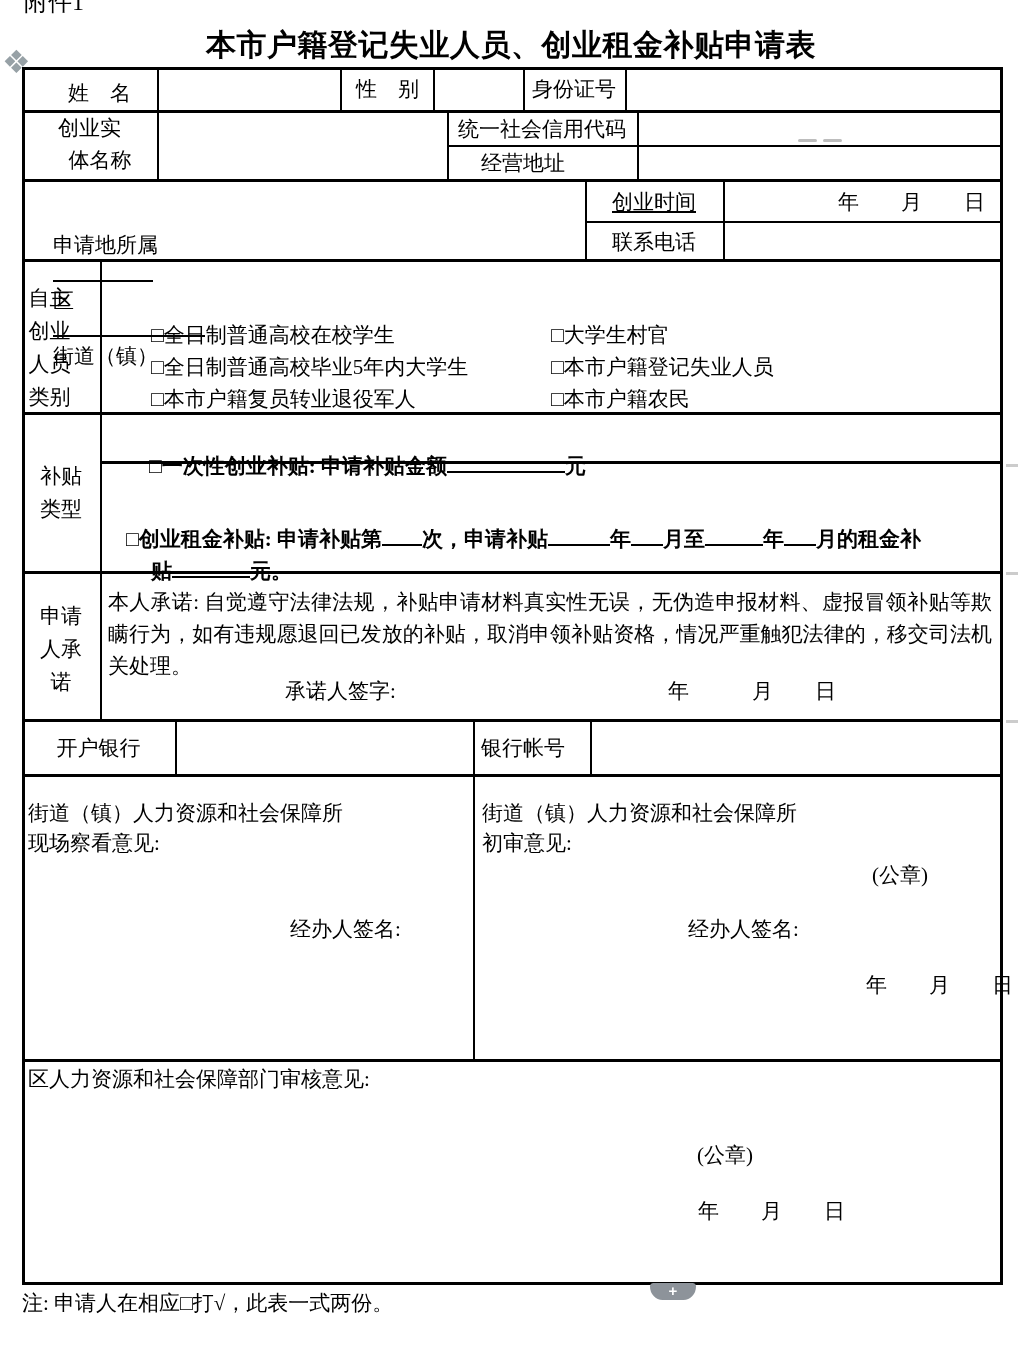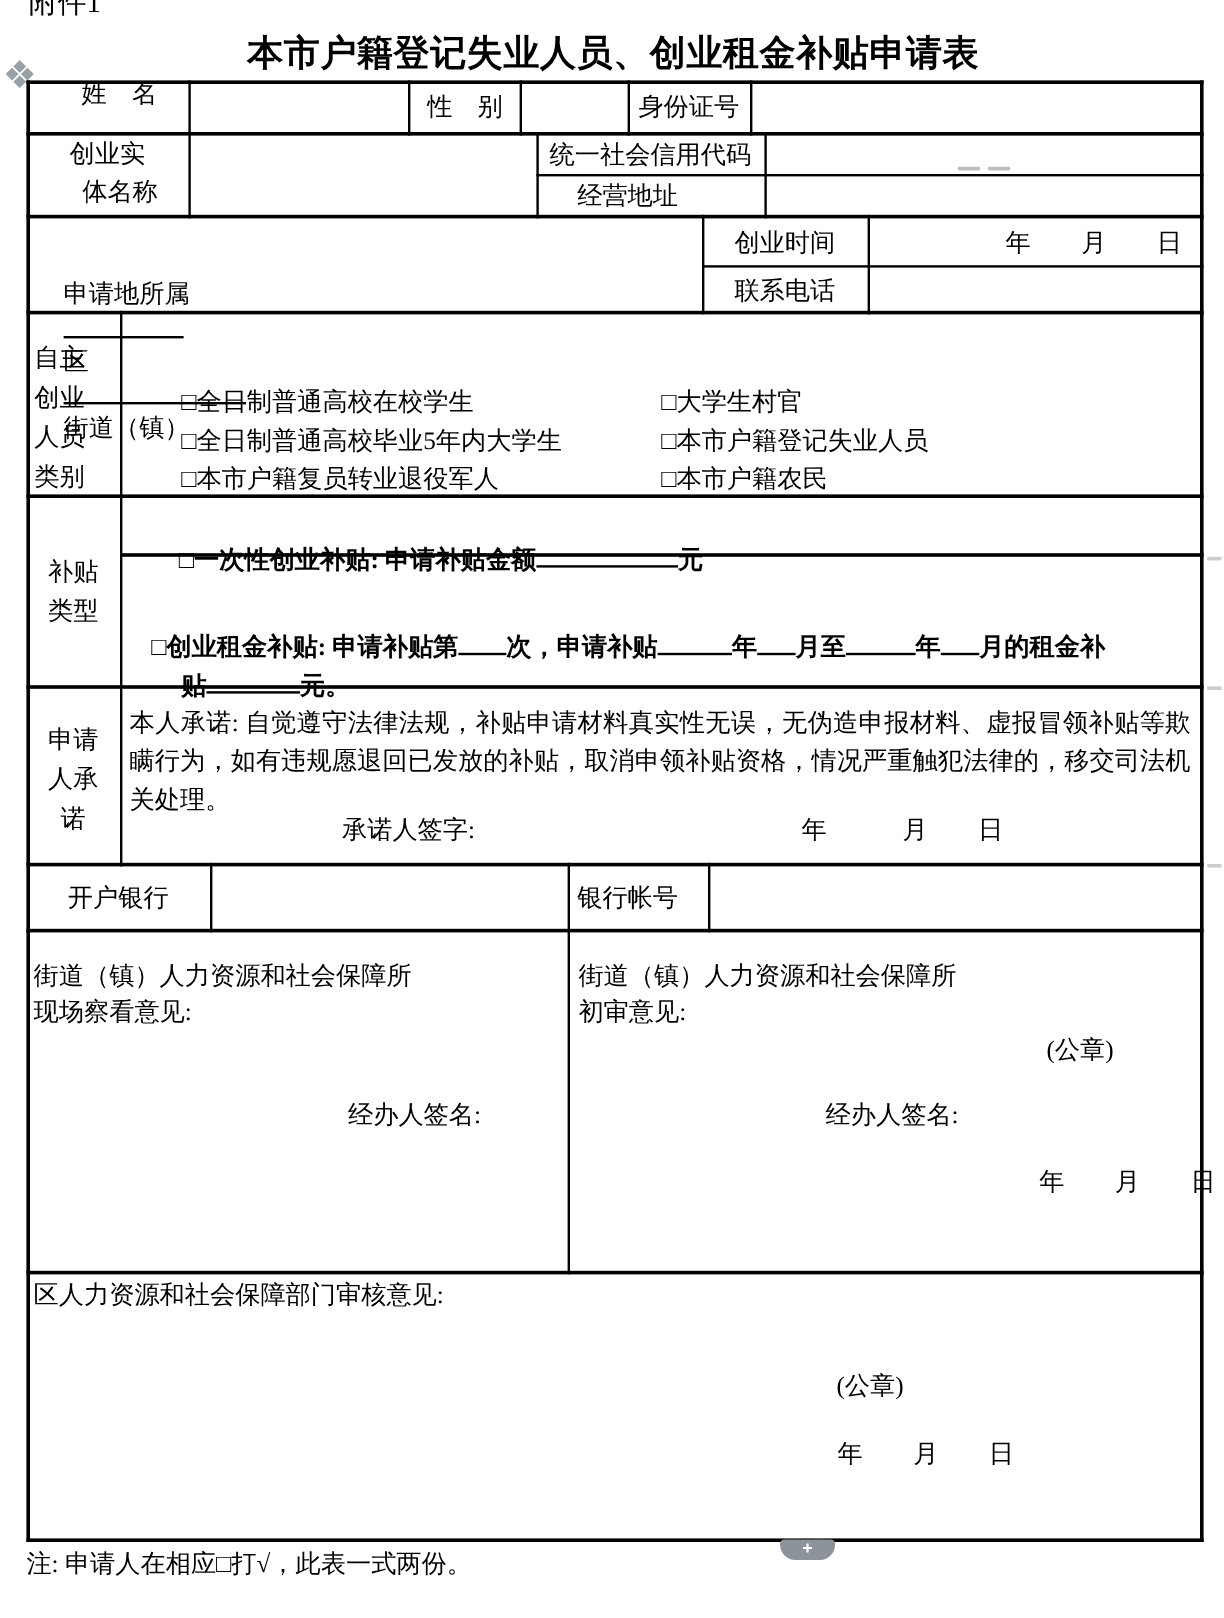--- a/index.html
+++ b/index.html
@@ -64,21 +64,21 @@
   <div class="line" style="left:625px;top:67px;width:2px;height:46px;"></div>
   <div class="line" style="left:447px;top:110px;width:2px;height:72px;"></div>
   <div class="line" style="left:637px;top:110px;width:2px;height:72px;"></div>
   <div class="line" style="left:585px;top:179px;width:2px;height:83px;"></div>
   <div class="line" style="left:723px;top:179px;width:2px;height:83px;"></div>
   <div class="line" style="left:100px;top:259px;width:2px;height:463px;"></div>
   <div class="line" style="left:175px;top:719px;width:2px;height:58px;"></div>
   <div class="line" style="left:473px;top:719px;width:2px;height:343px;"></div>
   <div class="line" style="left:590px;top:719px;width:2px;height:58px;"></div>
 
-  <div class="t c" style="left:22px;top:68px;width:155px;font-family:Liberation Mono, monospace;">姓　名</div>
+  <div class="t c" style="left:22px;top:80px;width:155px;">姓　名</div>
   <div class="cell" style="left:159px;top:70px;width:179px;height:39px;"></div>
   <div class="t c" style="left:342px;top:76px;width:91px;">性　别</div>
   <div class="cell" style="left:435px;top:70px;width:86px;height:39px;"></div>
   <div class="t c" style="left:523px;top:76px;width:102px;">身份证号</div>
   <div class="cell" style="left:627px;top:70px;width:371px;height:39px;"></div>
 
   <div class="t c" style="left:22px;top:115px;width:135px;">创业实</div>
   <div class="t c" style="left:22px;top:147px;width:156px;">体名称</div>
   <div class="cell" style="left:159px;top:113px;width:286px;height:64px;"></div>
   <div class="t c" style="left:447px;top:116px;width:190px;">统一社会信用代码</div>
@@ -88,21 +88,21 @@
   <div class="t c" style="left:447px;top:150px;width:152px;">经营地址</div>
   <div class="cell" style="left:639px;top:148px;width:359px;height:30px;"></div>
 
   <div class="t" style="left:32px;top:206px;">
     <span>申请地所属</span>
     <span class="blank" style="width:100px;"></span>
     <span>区</span>
     <span class="blank" style="width:152px;"></span>
     <span>街道（镇）</span>
   </div>
-  <div class="t c" style="left:585px;top:189px;width:138px;">创业时间</div>
+  <div class="t c" style="left:585px;top:189px;width:138px;text-decoration:underline;">创业时间</div>
   <div class="t" style="left:725px;top:189px;width:260px;text-align:right;">年　　月　　日</div>
   <div class="t c" style="left:585px;top:229px;width:138px;">联系电话</div>
   <div class="cell" style="left:725px;top:224px;width:273px;height:34px;"></div>
 
   <div class="vlabel" style="left:22px;top:282px;width:55px;">
     <div>自主</div>
     <div>创业</div>
     <div>人员</div>
     <div>类别</div>
   </div>

